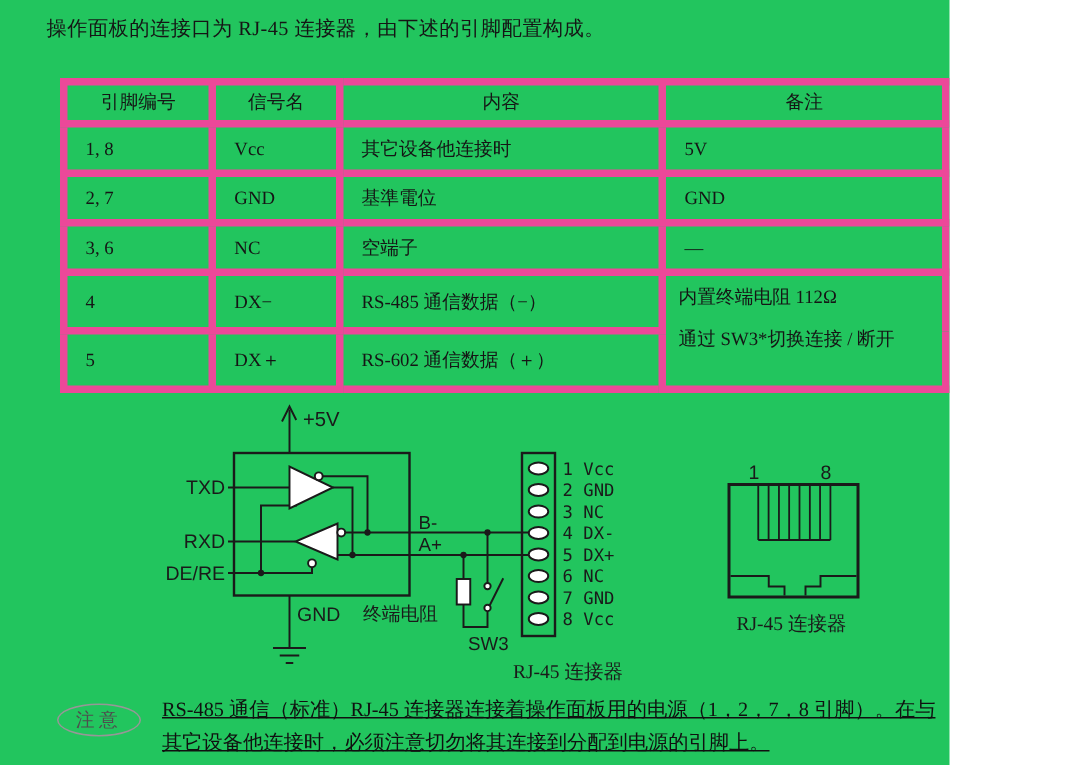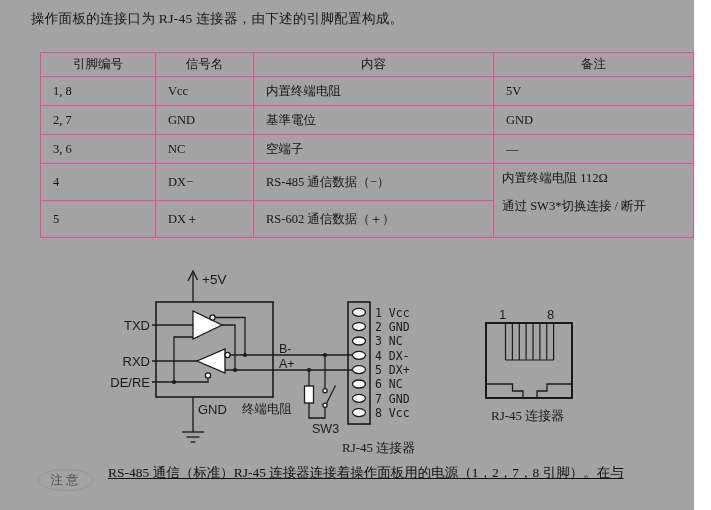--- a/index.html
+++ b/index.html
@@ -1,26 +1,26 @@
 <!DOCTYPE html>
 <html><head>
 <meta charset="utf-8">
 <style>
   html,body{margin:0;padding:0;background:#fff;}
   #page{
-    position:relative;width:694px;height:510px;background:#a3a3a3;overflow:hidden;
+    position:relative;width:633px;height:510px;background:#22c55e;overflow:hidden;
     font-family:"Liberation Serif","DejaVu Serif",serif;color:#151515;
   }
   .abs{position:absolute;}
   
   #heading{left:31px;top:10px;font-size:13.5px;letter-spacing:.3px;white-space:nowrap;}
   
   #pin-table{left:40px;top:52px;border-collapse:collapse;table-layout:fixed;
     font-size:12.5px;border:1.6px solid #1c1c1c;}
-  #pin-table td,#pin-table th{border:1px solid #ec4899;font-weight:normal;
+  #pin-table td,#pin-table th{border:5px solid #ec4899;font-weight:normal;
     padding:0 0 0 8px;text-align:left;white-space:nowrap;overflow:hidden;}
   #pin-table th{text-align:center;padding:0;height:23px;}
   #pin-table td{height:28px;padding-left:12px;}
   #pin-table .merged{vertical-align:top;padding:0 0 17px 8px;}
   #pin-table .merged div{height:28px;line-height:28px;}
   
   #footnote{left:36px;top:231px;font-size:12.5px;white-space:nowrap;}
   #footnote .marker{display:inline-block;margin-right:13px;}
   #footnote .link{text-decoration:underline;text-underline-offset:2px;color:#151515;}
   
@@ -52,21 +52,21 @@
     <tbody>
         <tr>
       <th>引脚编号</th>
       <th>信号名</th>
       <th>内容</th>
       <th>备注</th>
     </tr>
     <tr>
       <td>1, 8</td>
       <td>Vcc</td>
-      <td>内置终端电阻</td>
+      <td>其它设备他连接时</td>
       <td>5V</td>
     </tr>
     <tr>
       <td>2, 7</td>
       <td>GND</td>
       <td>基準電位</td>
       <td>GND</td>
     </tr>
     <tr>
       <td>3, 6</td>
@@ -194,15 +194,16 @@
     </g>
     <text x="342" y="452" font-size="13" class="cjk">RJ-45 连接器</text>
     <text x="499" y="319" font-size="13">1</text>
     <text x="547" y="319" font-size="13">8</text>
     <text x="491" y="420" font-size="13" class="cjk">RJ-45 连接器</text>
   </svg>
 
   <div id="notice-badge" class="abs">注意</div>
   <div id="note-text" class="abs">
     <div>RS-485 通信（标准）RJ-45 连接器连接着操作面板用的电源（1，2，7，8 引脚）。在与</div>
+    <div>其它设备他连接时，必须注意切勿将其连接到分配到电源的引脚上。</div>
   </div>
 
 </div>
 
 </body></html>

